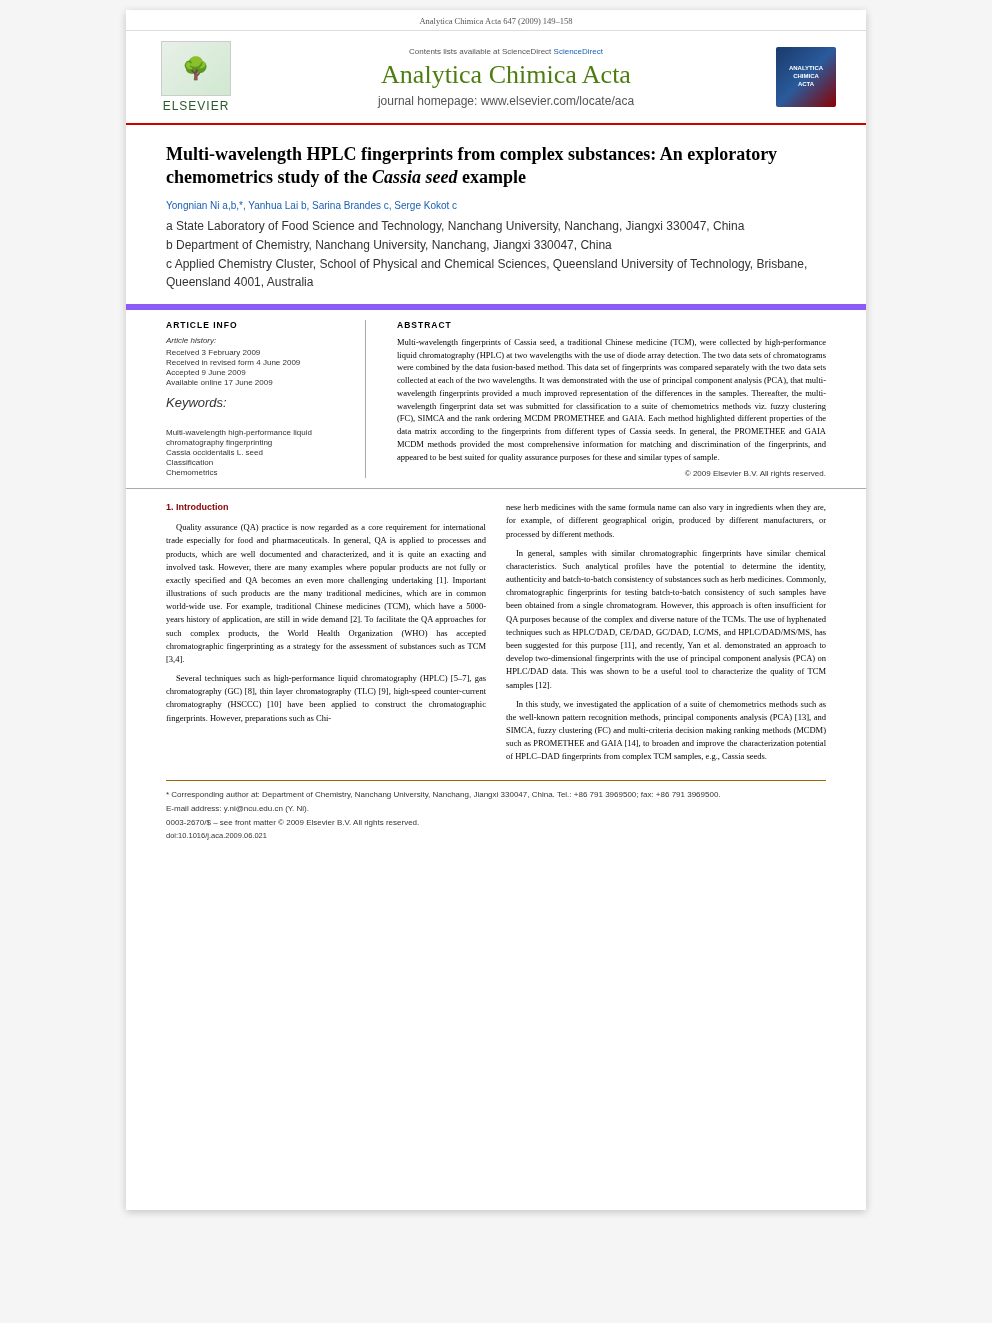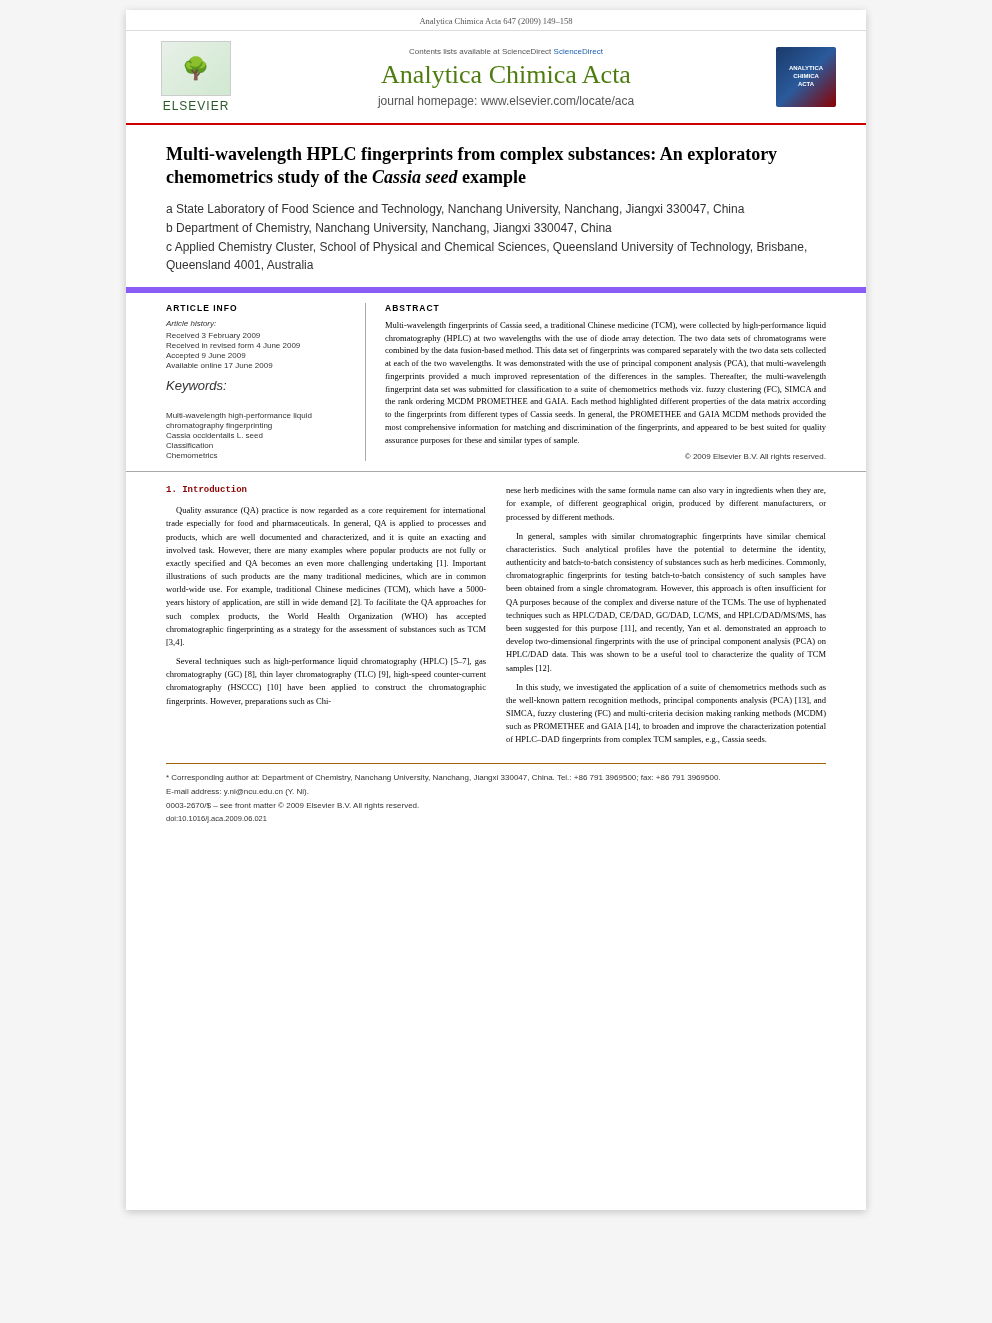--- a/index.html
+++ b/index.html
@@ -132,21 +132,21 @@
       color: #333;
       line-height: 1.5;
       font-family: Arial, sans-serif;
     }
     .affiliations div {
       margin-bottom: 1px;
     }
     
     .two-col-section {
       display: flex;
-      gap: 4px;
+      gap: 16px;
       padding: 10px 40px;
       border-bottom: 1px solid #aaa;
       align-items: center;
     }
     .left-col {
       width: 200px;
       min-width: 200px;
       padding-right: 15px;
       border-right: 1px solid #aaa;
     }
@@ -218,21 +218,21 @@
       line-height: 1.55;
       text-align: justify;
       color: #000;
       font-family: 'Times New Roman', serif;
     }
     .section-heading {
       font-size: 9px;
       font-weight: bold;
       color: #8B0000;
       margin-bottom: 6px;
-      font-family: Liberation Mono, monospace;
+      font-family: Liberation Sans, sans-serif;
     }
     .body-col p {
       margin-bottom: 6px;
       text-indent: 0;
     }
     .body-col .indent-para {
       text-indent: 10px;
     }
     .footnote-section {
       border-top: 1px solid #a16207;
@@ -285,20 +285,23 @@
 
     <div class="aca-logo">
       <span style="font-size:6px;padding:4px;line-height:1.3;">ANALYTICA<br>CHIMICA<br>ACTA</span>
     </div>
   </div>
 
   <div class="article-title-section">
     <div class="article-title">
       Multi-wavelength HPLC fingerprints from complex substances: An exploratory chemometrics study of the <em>Cassia seed</em> example
     </div>
+    <div class="authors">
+      <span>Yongnian Ni a,b,*, Yanhua Lai b, Sarina Brandes c, Serge Kokot c</span>
+    </div>
     <div class="affiliations">
       <div>a State Laboratory of Food Science and Technology, Nanchang University, Nanchang, Jiangxi 330047, China</div>
       <div>b Department of Chemistry, Nanchang University, Nanchang, Jiangxi 330047, China</div>
       <div>c Applied Chemistry Cluster, School of Physical and Chemical Sciences, Queensland University of Technology, Brisbane, Queensland 4001, Australia</div>
     </div>
   </div>
 
   <div class="two-col-section">
 
     <div class="left-col">

